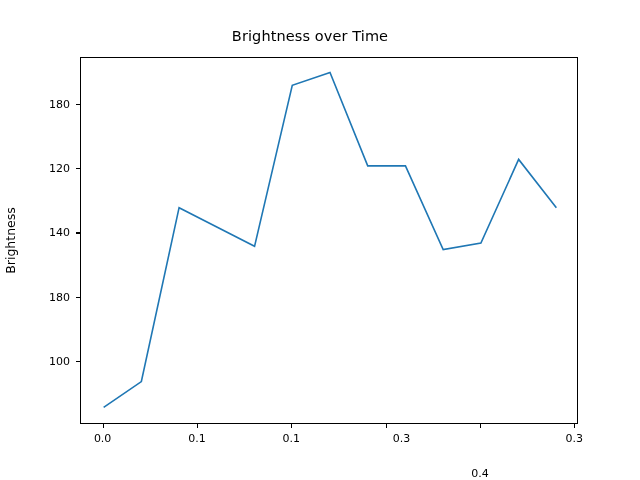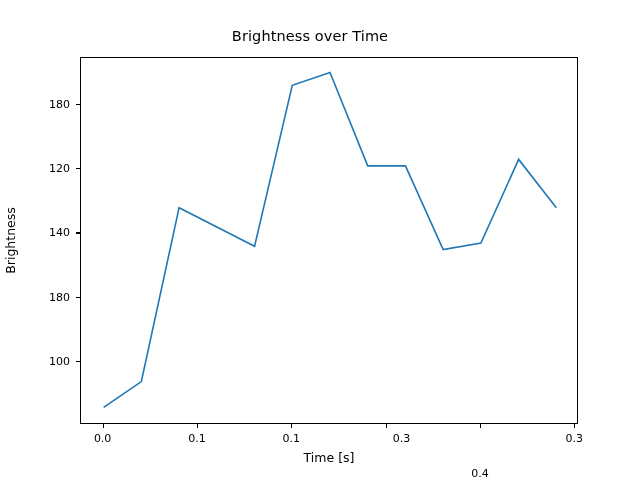--- a/index.html
+++ b/index.html
@@ -134,15 +134,14 @@
       <div class="tick-mark xtick-mark" style="left: 291.273px; top: 424px;"></div>
       <div class="tick-label xtick-label" style="left: 291.273px; top: 432px;">0.1</div>
       <div class="tick-mark xtick-mark" style="left: 385.591px; top: 424px;"></div>
       <div class="tick-label xtick-label" style="left: 385.591px; top: 432px; margin-left: 16px;">0.3</div>
       <div class="tick-mark xtick-mark" style="left: 479.909px; top: 424px;"></div>
       <div class="tick-label xtick-label" style="left: 479.909px; top: 432px; margin-top: 35px;">0.4</div>
       <div class="tick-mark xtick-mark" style="left: 574.227px; top: 424px;"></div>
       <div class="tick-label xtick-label" style="left: 574.227px; top: 432px;">0.3</div>
     </div>
 
-  <div id="xlabel">Time [s]</div>
 
 </div>
 
 </body></html>

